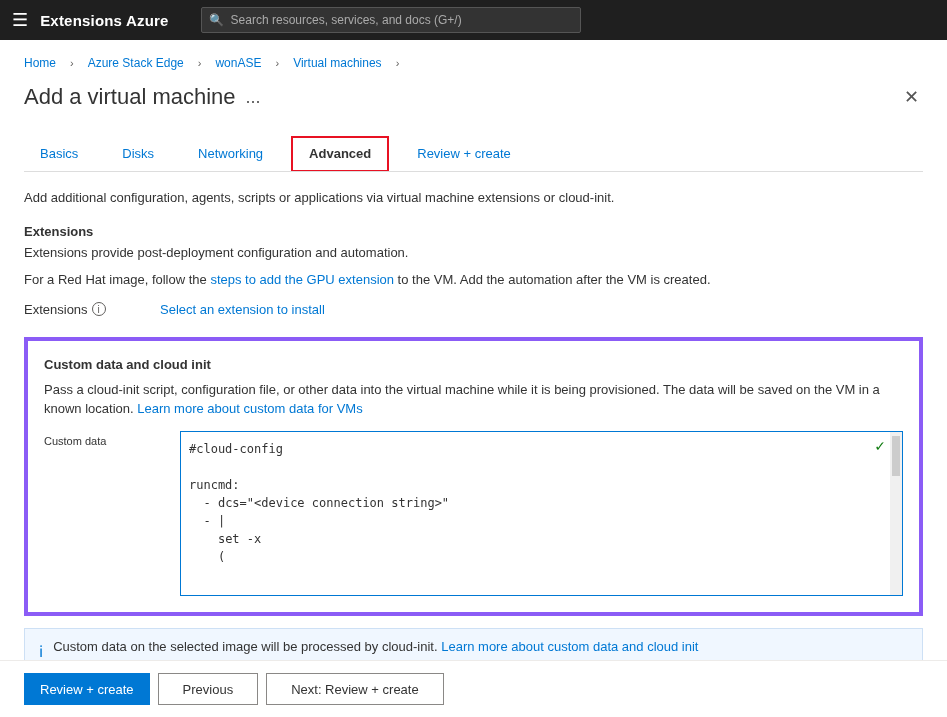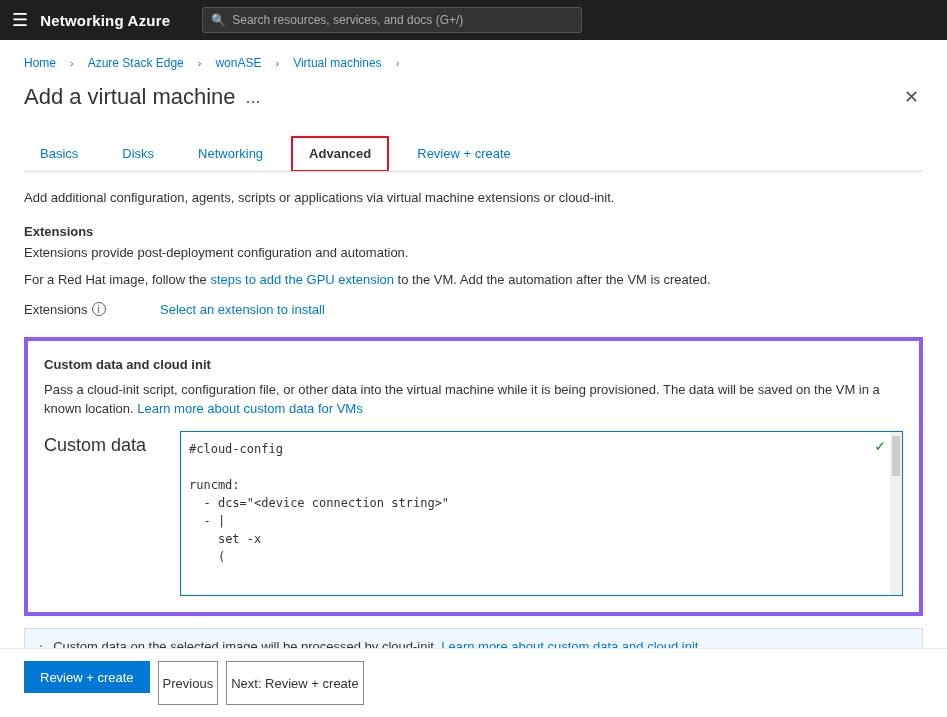--- a/index.html
+++ b/index.html
@@ -201,21 +201,21 @@
       color: #333;
       margin-bottom: 12px;
       line-height: 1.5;
     }
     .custom-data-row {
       display: flex;
       align-items: flex-start;
       gap: 16px;
     }
     .custom-data-label {
-      font-size: 18px;
+      font-size: 11px;
       color: #333;
       min-width: 120px;
       padding-top: 4px;
     }
     .custom-data-textarea-wrapper {
       flex: 1;
       position: relative;
       border: 1px solid #0078d4;
     }
     .custom-data-textarea {
@@ -293,32 +293,32 @@
       border: none;
       padding: 6px 16px;
       font-size: 13px;
       cursor: pointer;
       height: 32px;
     }
     .btn-secondary {
       background: #fff;
       color: #333;
       border: 1px solid #8a8886;
-      padding: 6px 4px;
-      font-size: 13px;
-      cursor: pointer;
-      height: 44px;
+      padding: 6px 24px;
+      font-size: 13px;
+      cursor: pointer;
+      height: 32px;
     }
   </style>
 </head>
 <body>
 
 <div class="top-bar">
   <span class="top-bar-hamburger">☰</span>
-  <span class="top-bar-title">Networking Azure</span>
+  <span class="top-bar-title">Extensions Azure</span>
   <div class="search-bar">
     <span class="search-icon-top">🔍</span>
     <input type="text" placeholder="Search resources, services, and docs (G+/)" style="">
   </div>
 </div>
 
 <div class="main-content">
 
   <div class="breadcrumb">
     <a>Home</a>

